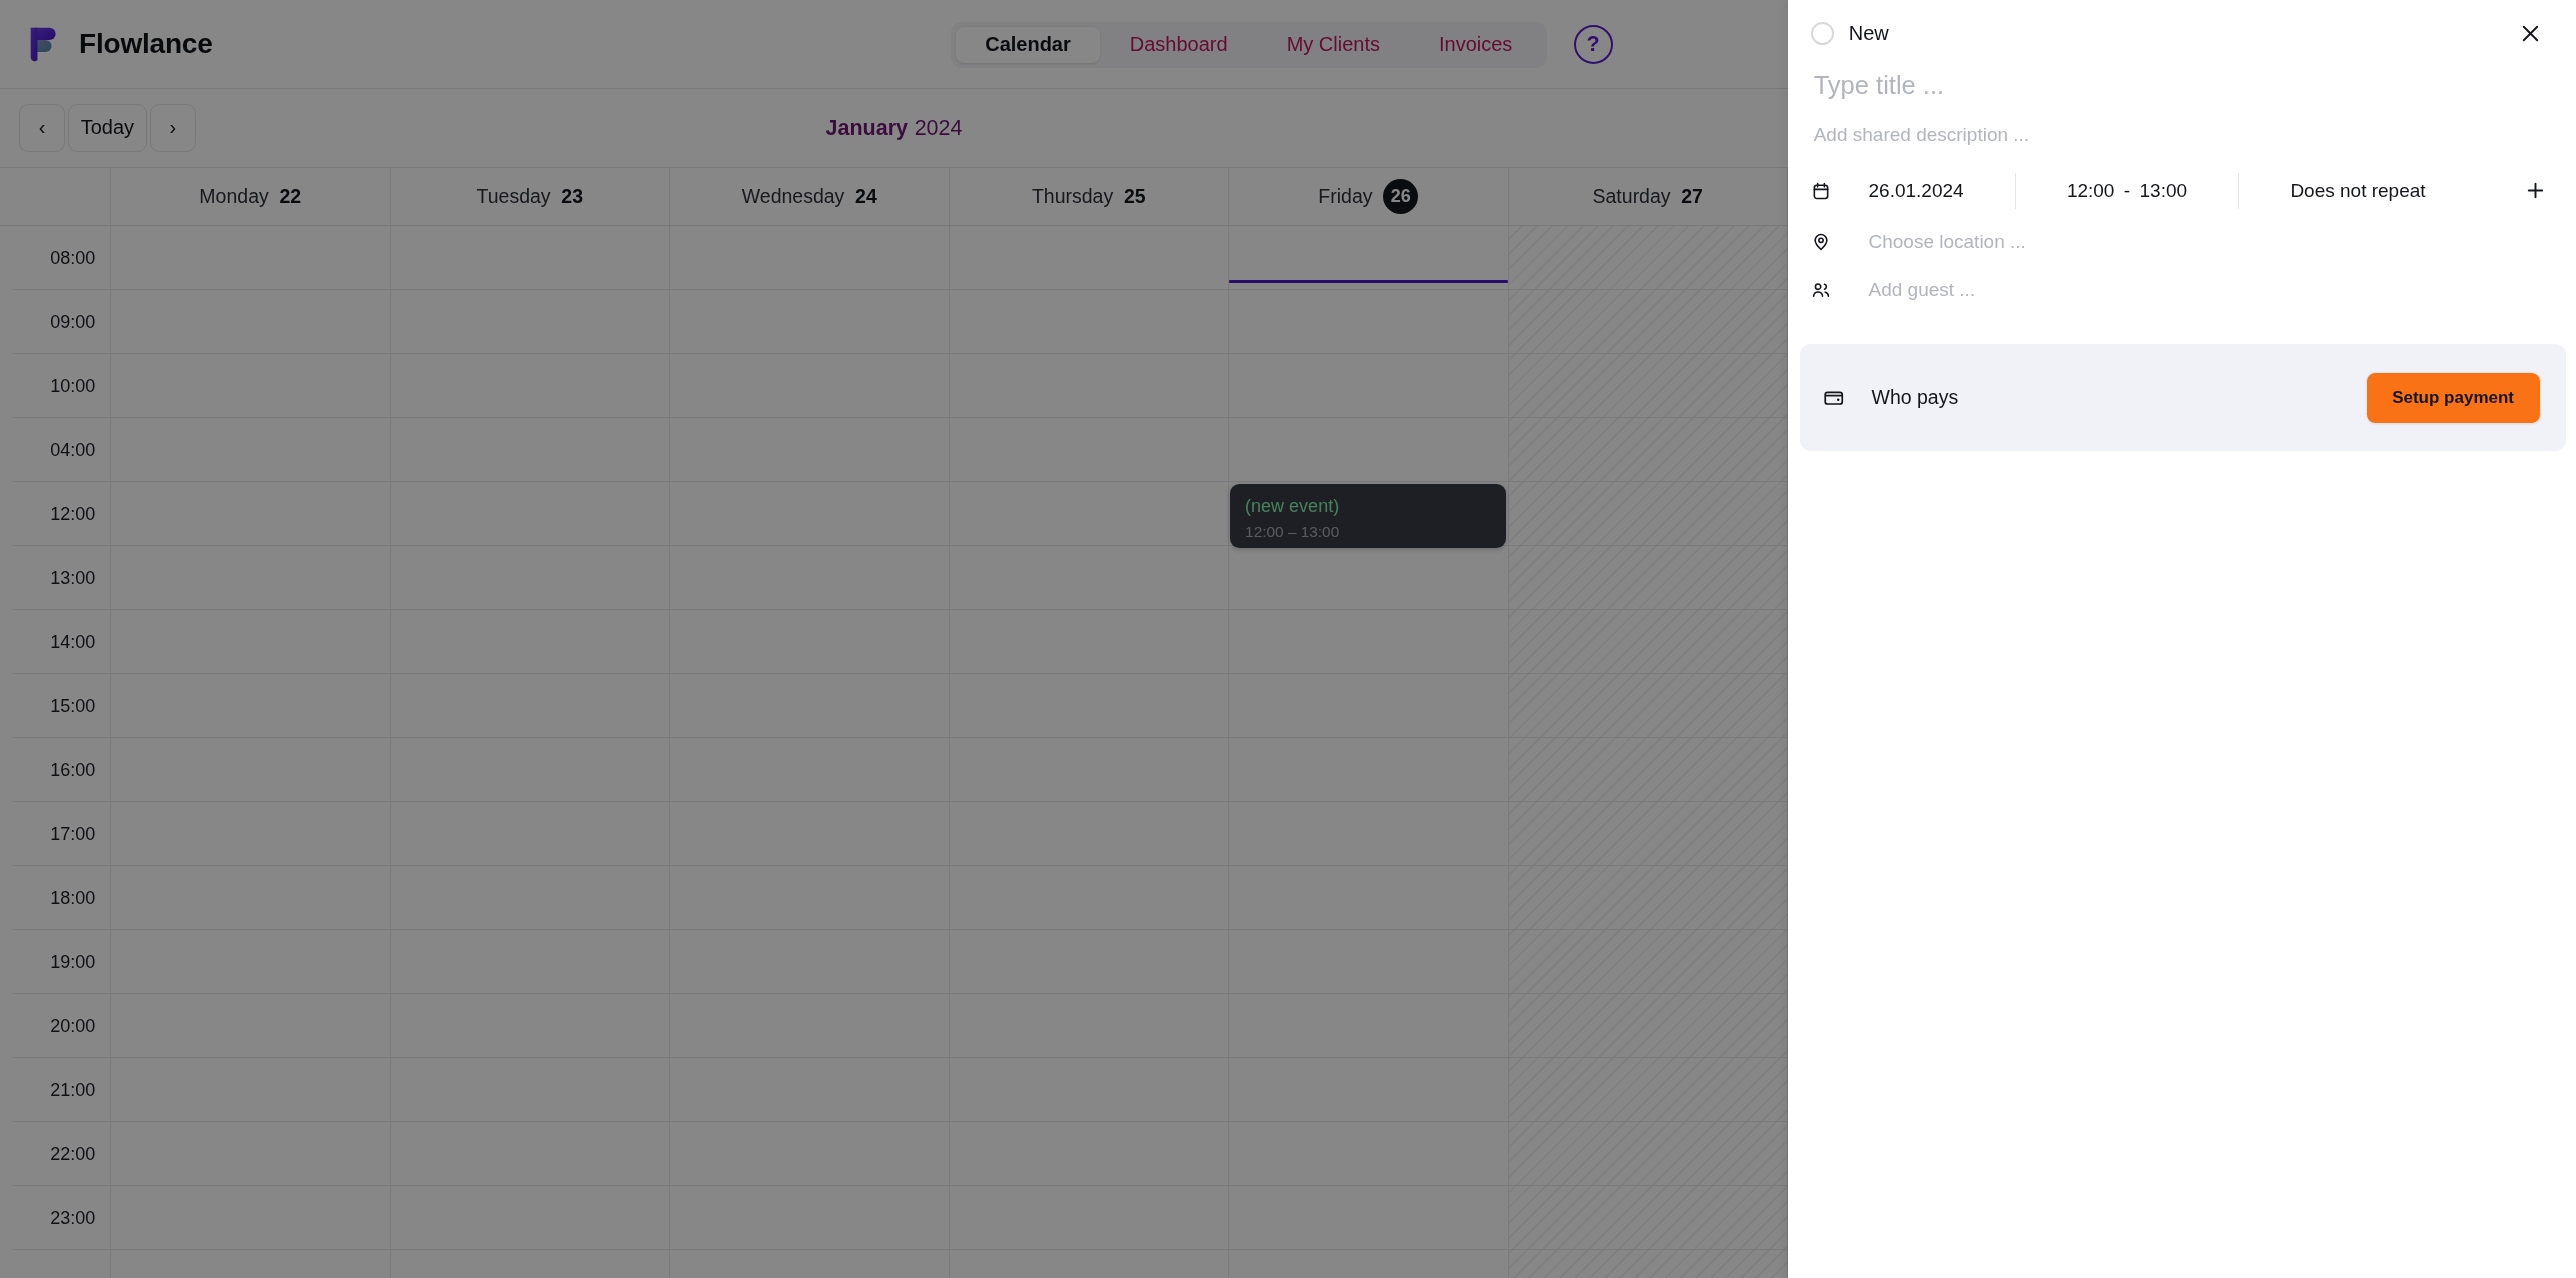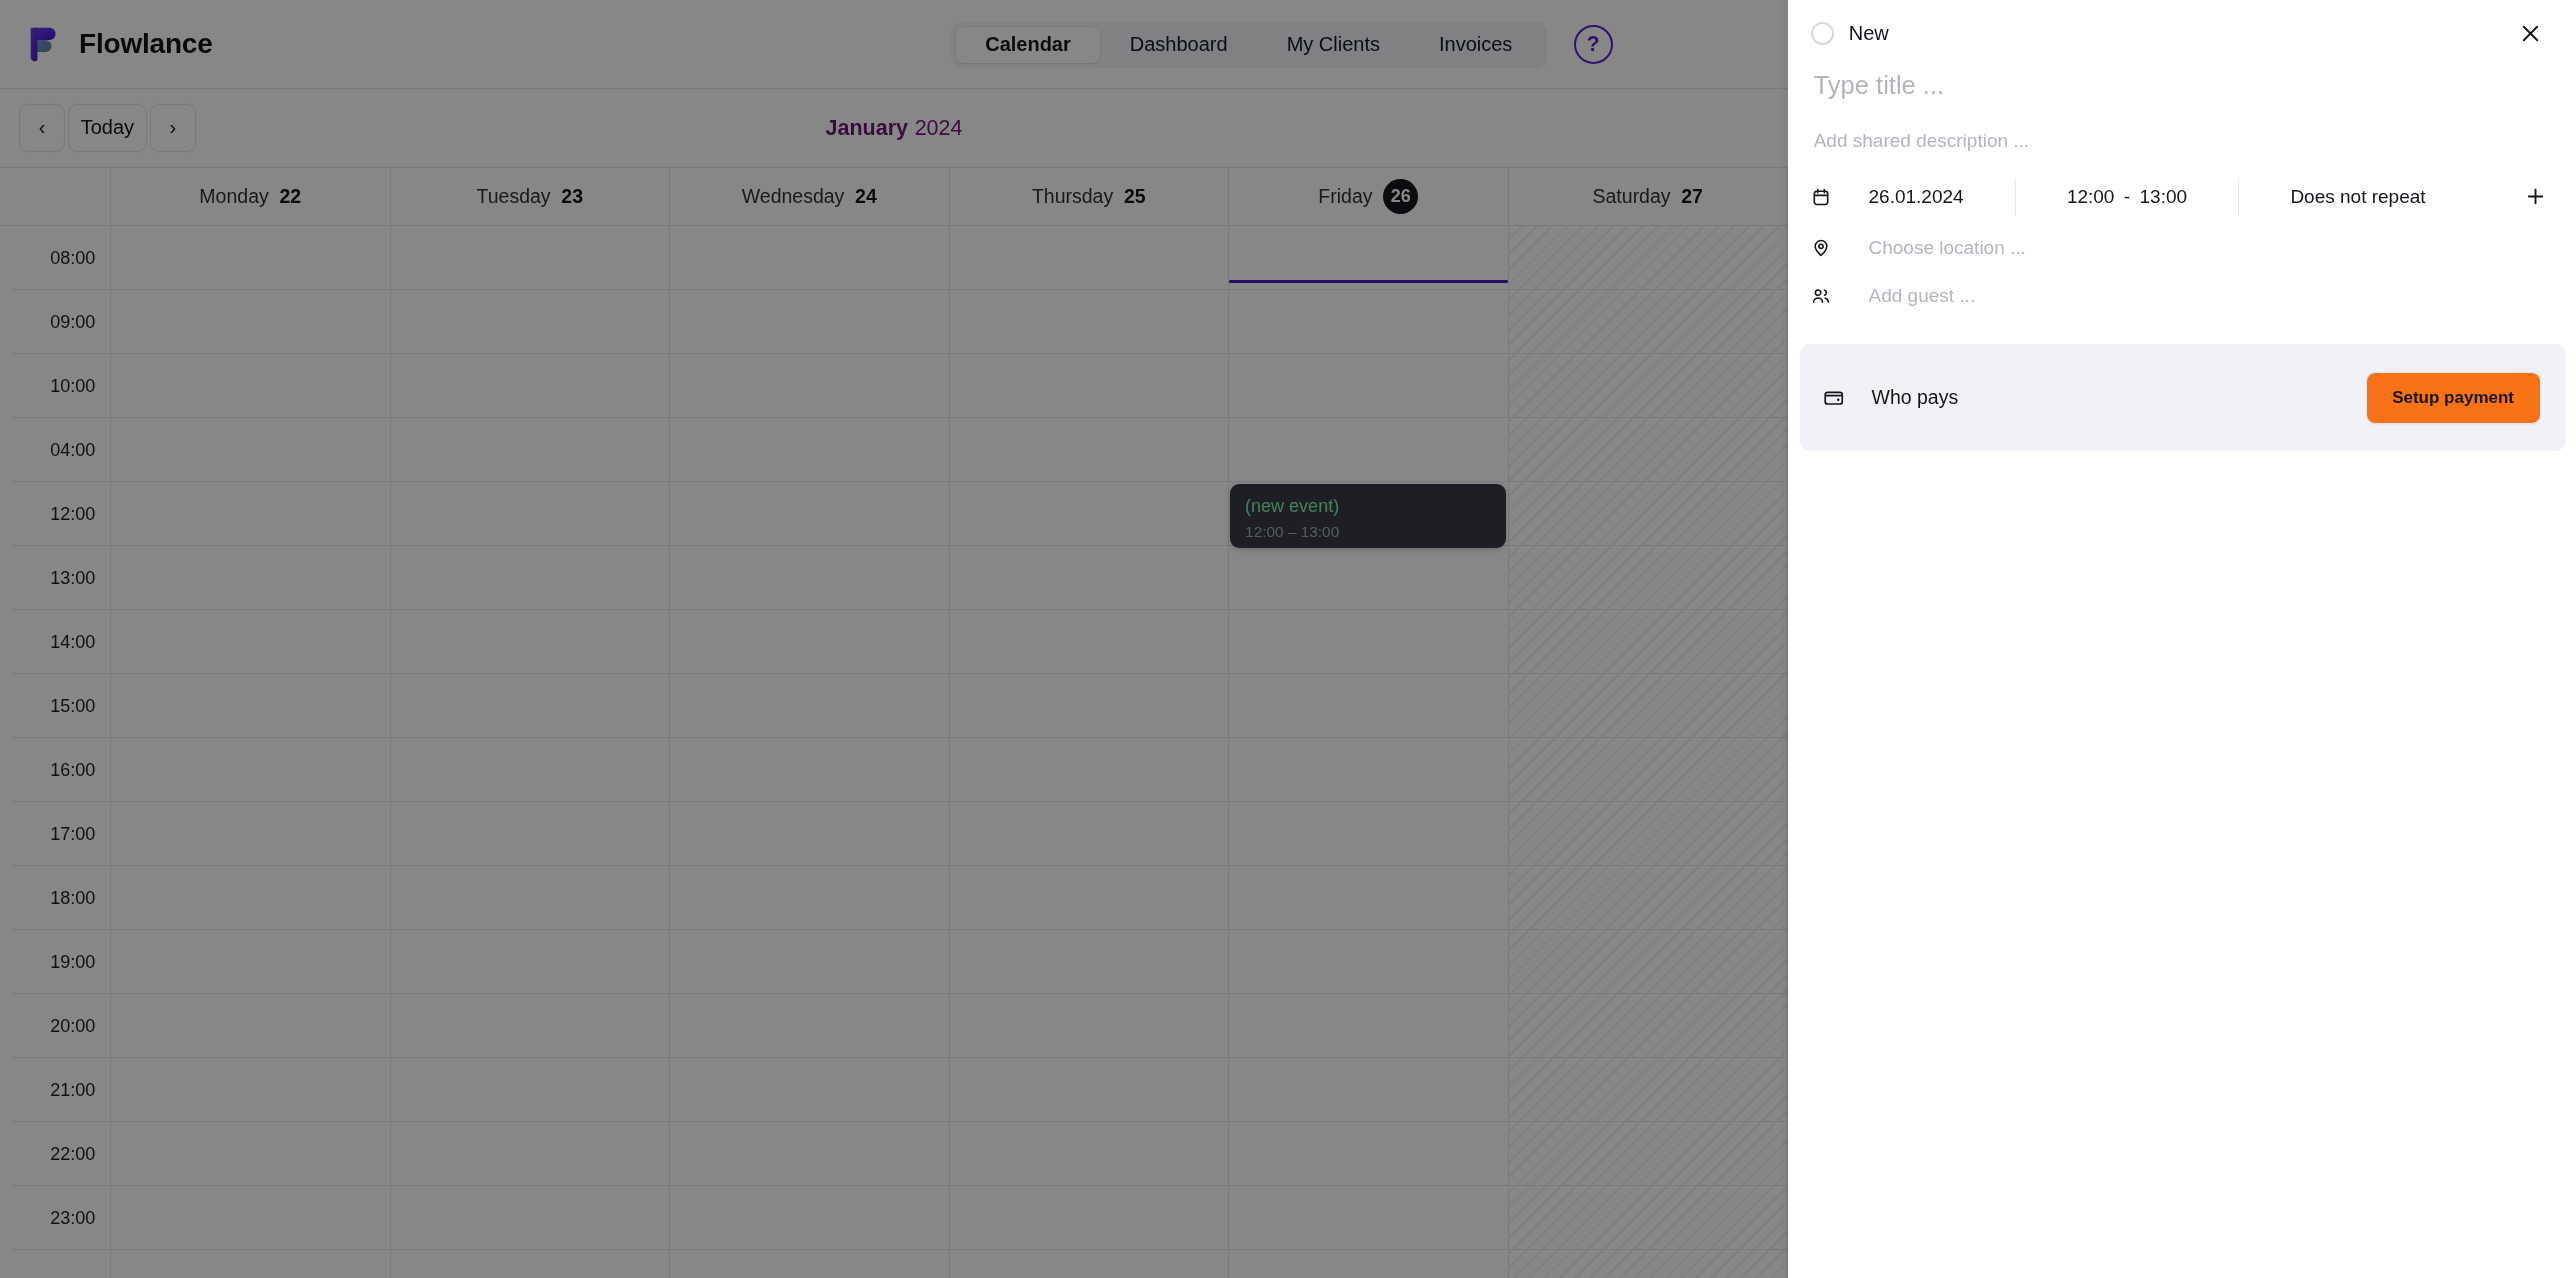--- a/index.html
+++ b/index.html
@@ -54,21 +54,21 @@
   #nav-pills {
     display: flex; align-items: center;
     background: #f4f4f7;
     border-radius: 10.7px;
     padding: 4.7px;
     height: 46px;
   }
   .nav-item {
     display: flex; align-items: center; justify-content: center;
     height: 36px; padding: 0 29.5px;
-    font-size: 20px; color: #0f172a;
+    font-size: 20px; color: #be185d;
     border-radius: 8px; cursor: pointer;
     white-space: nowrap;
   }
   .nav-item.active {
     background: #ffffff; color: #14161c; font-weight: 600;
     box-shadow: 0 0.7px 2px rgba(16,18,28,.12);
   }
   #help-btn {
     margin-left: 27px;
     width: 39px; height: 39px; border-radius: 50%;
@@ -224,21 +224,21 @@
   #title-input {
     margin: 0 23px; padding: 4px 2.7px 12px 2.7px;
     font-size: 25.5px; color: #b3b5bd;
     font-family: "Liberation Sans", sans-serif;
     border: none; outline: none; width: calc(100% - 46px);
     background: transparent;
   }
   #title-input::placeholder { color: #b3b5bd; }
 
   #desc-input {
-    margin: 14px 23px 0 23px; padding: 4px 2.7px;
+    margin: 8px 23px 0 23px; padding: 4px 2.7px;
     font-size: 19px; color: #b3b5bd;
     font-family: "Liberation Sans", sans-serif;
     border: none; outline: none; width: calc(100% - 46px);
     background: transparent;
   }
   #desc-input::placeholder { color: #b3b5bd; }
 
   .meta-row {
     display: flex; align-items: center;
     margin: 0 23px; padding: 9.4px 0 9.4px 0;

